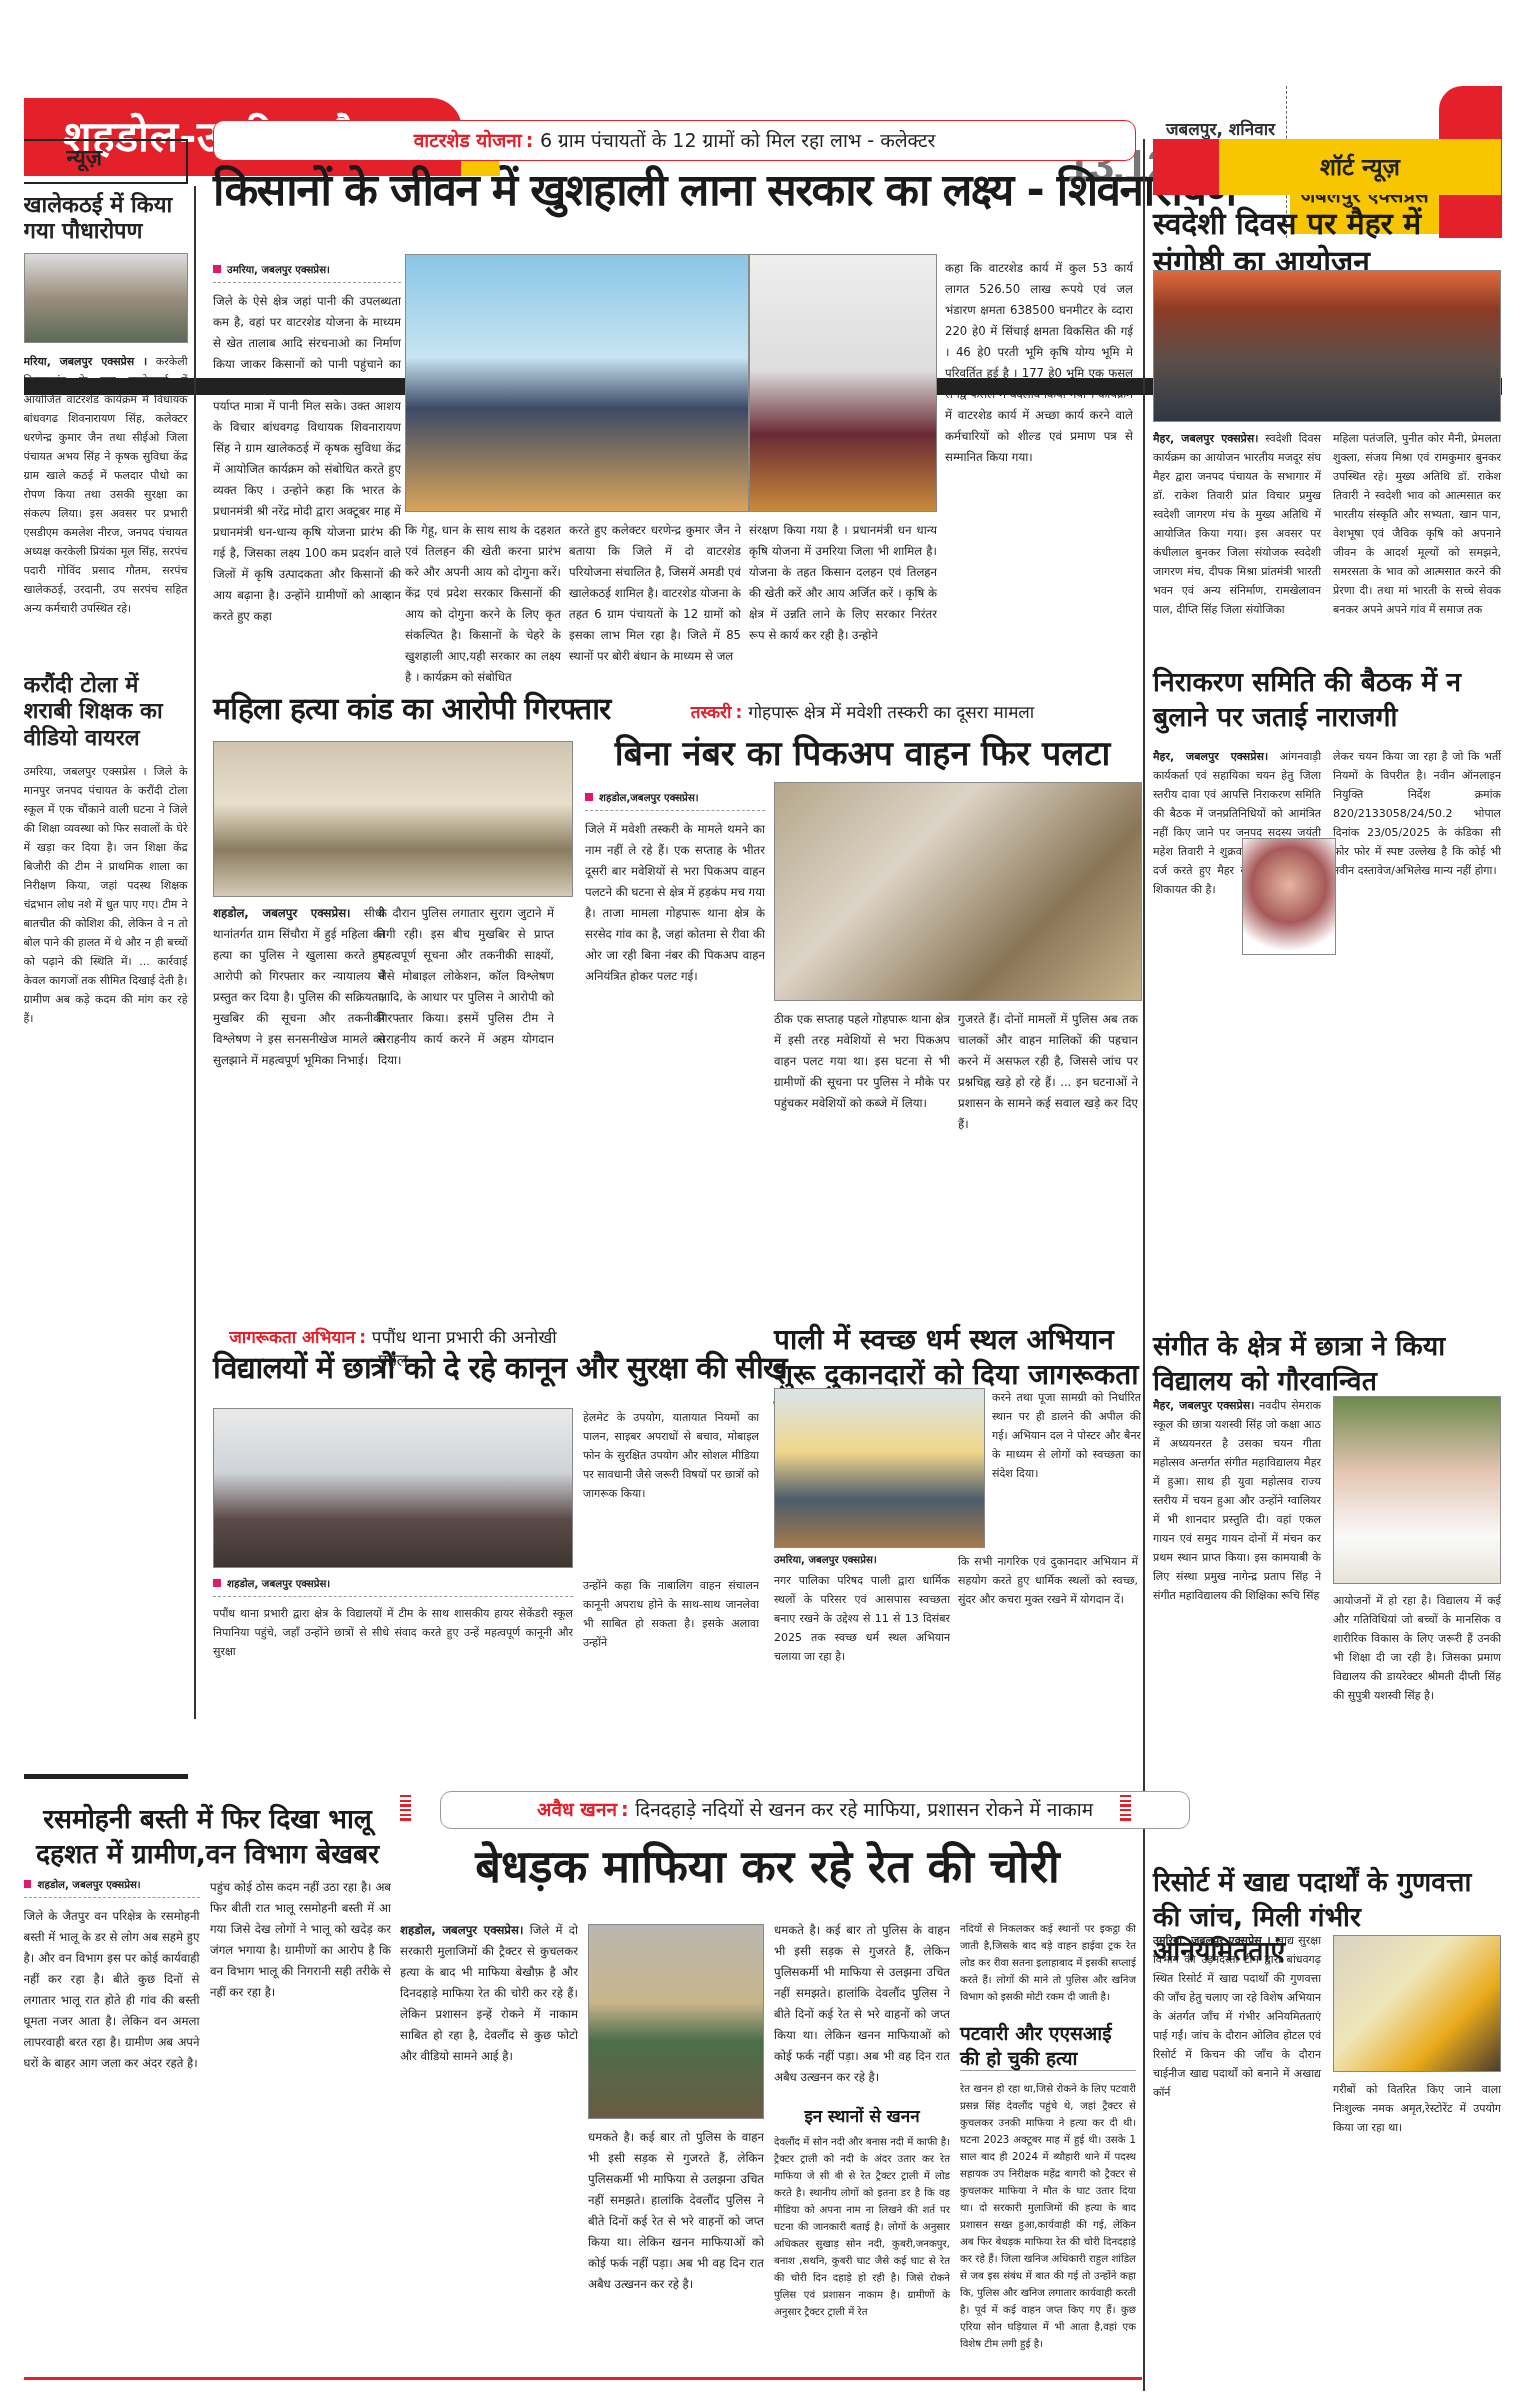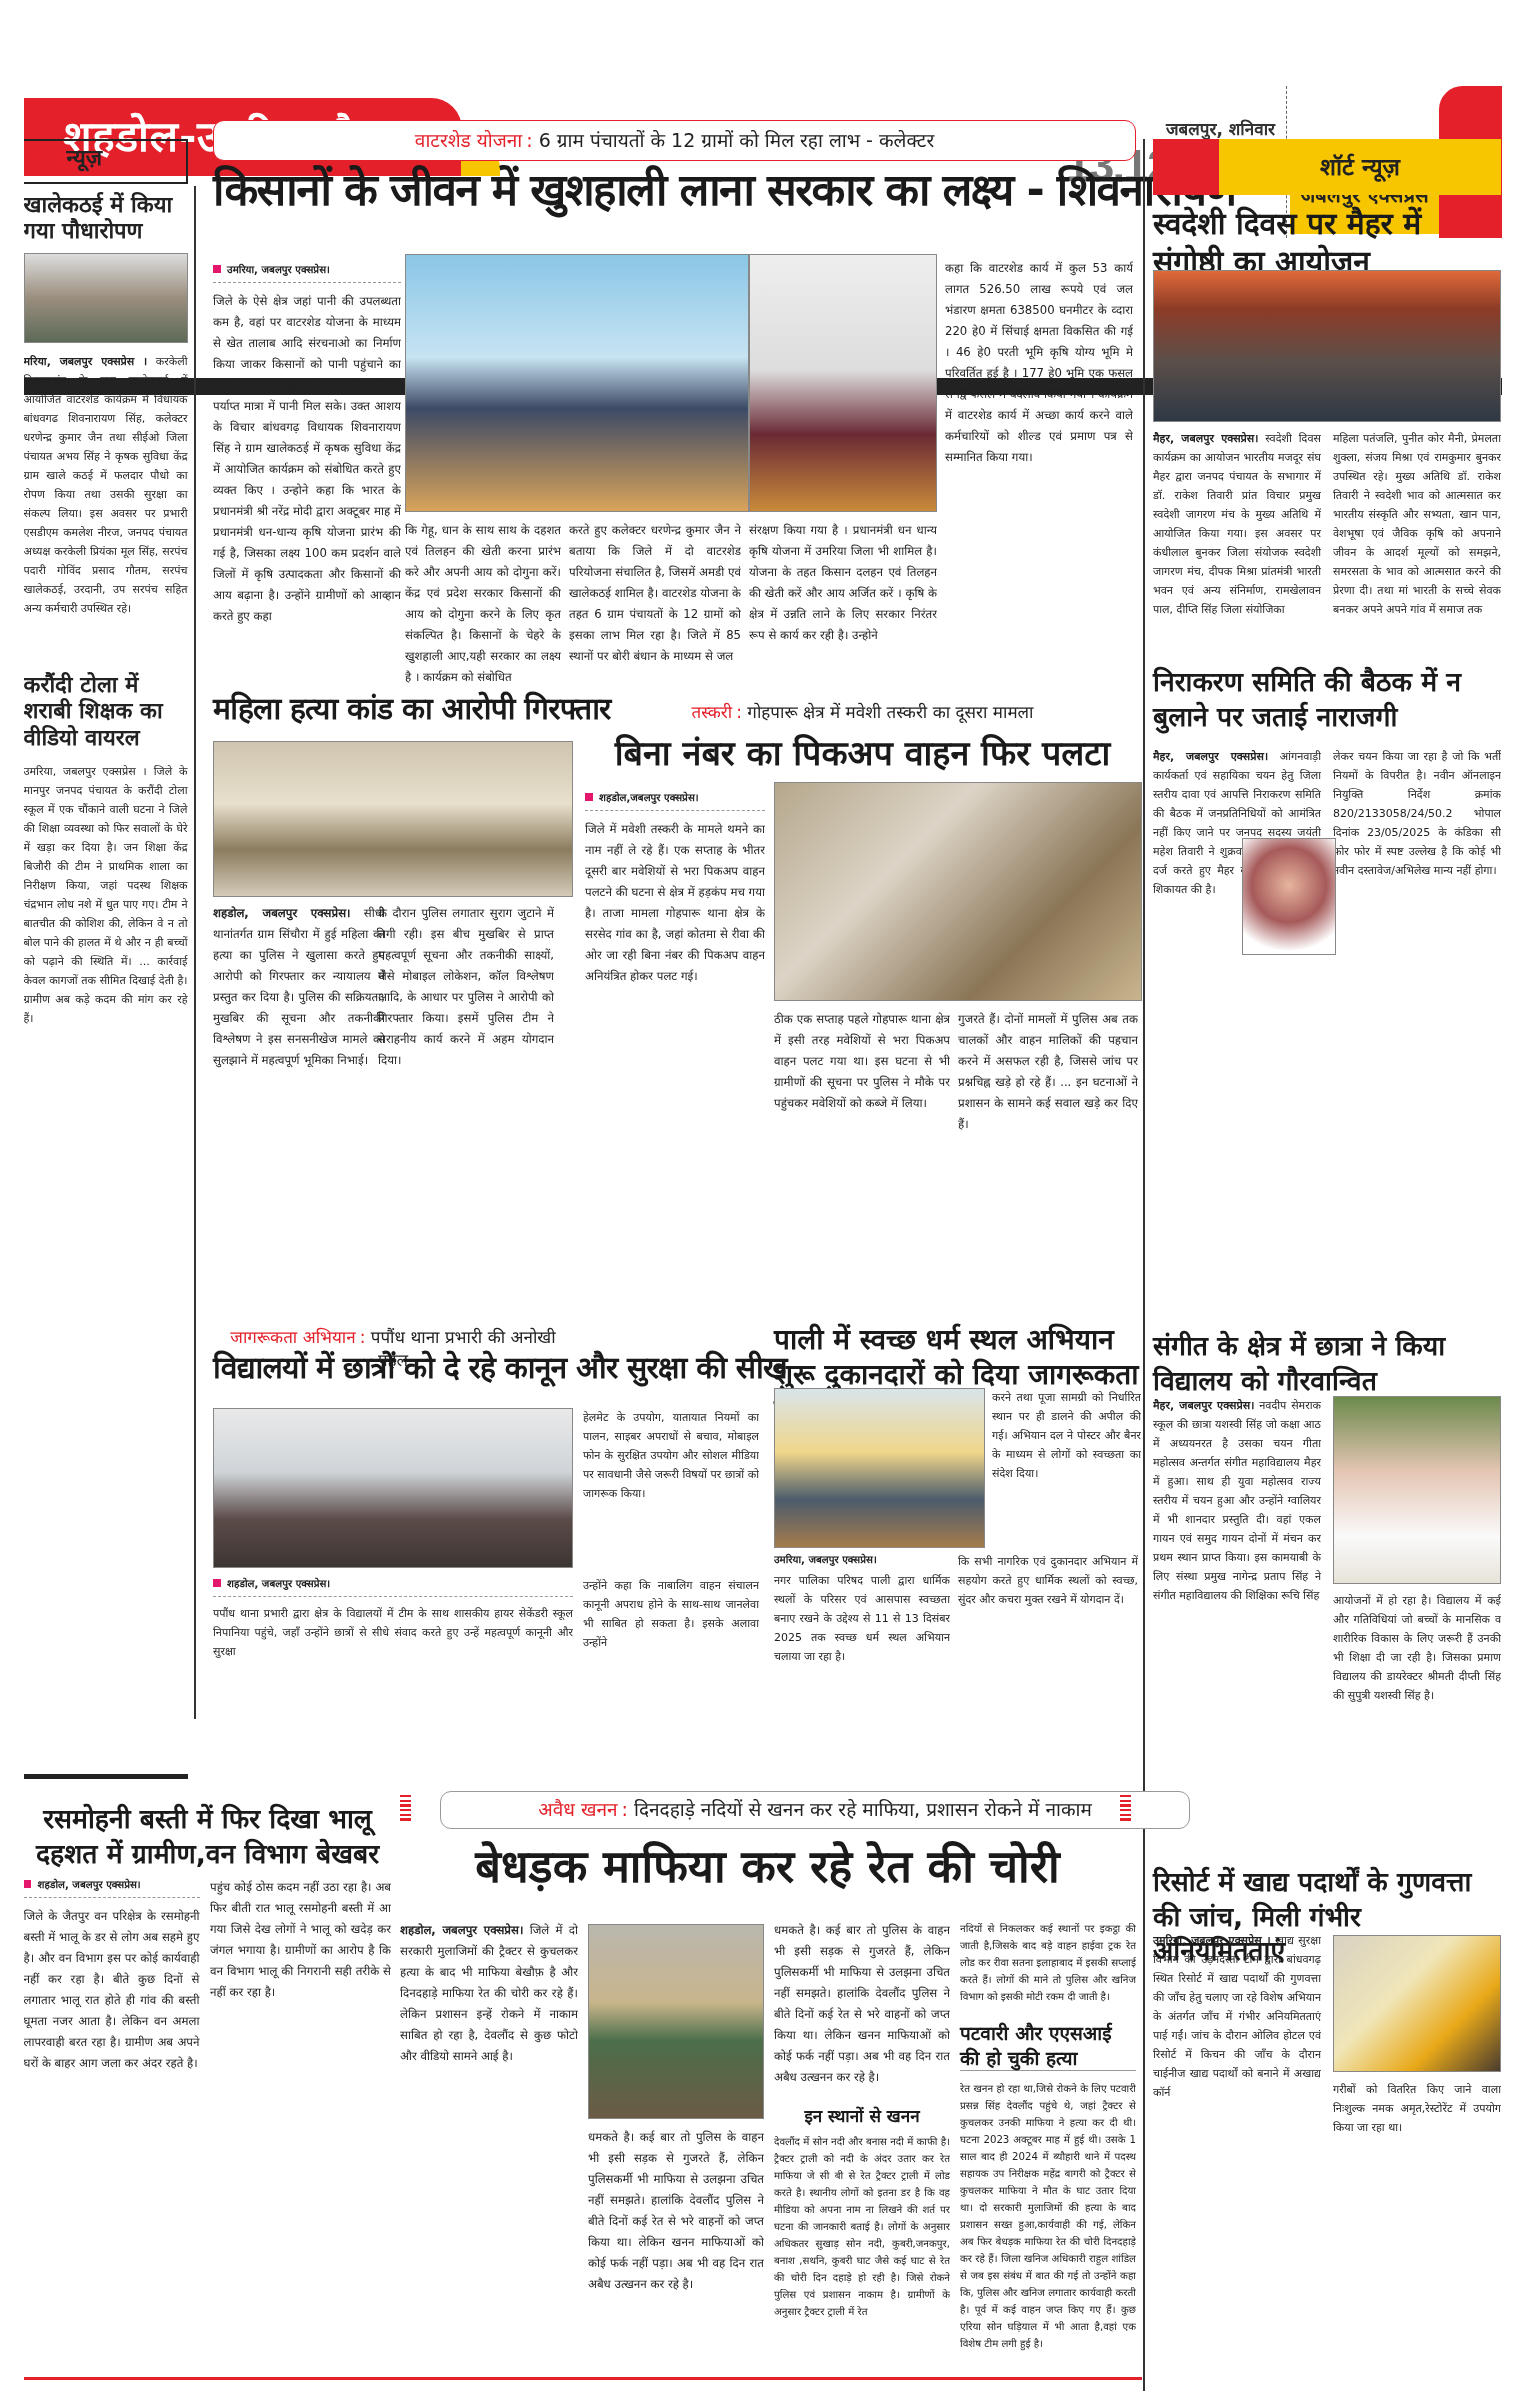--- a/index.html
+++ b/index.html
@@ -9,21 +9,21 @@
 .masthead-tab{position:absolute;left:461px;top:152px;width:39px;height:23.5px;background:#f7c600;border-radius:0 15.6px 0 0}
 .masthead-title{position:absolute;left:63px;top:106px;font-size:42px;font-weight:bold;color:#fff;letter-spacing:0.8px}
 .dateline{position:absolute;left:1017px;top:117px;text-align:right;width:258px}
 .dateline .day{font-size:17px;font-weight:bold;color:#333}
 .dateline .date{font-size:45px;color:#777;font-weight:bold;font-family:"Liberation Sans",sans-serif;letter-spacing:-1.6px}
 .paper-badge{position:absolute;left:1290px;top:156px;width:149px;height:78px;background:#f7c600}
 .paper-badge span{display:block;text-align:center;line-height:78px;font-size:20.3px;font-weight:bold;color:#222}
 .page-num{position:absolute;left:1439px;top:86px;width:63px;height:152px;background:#e4202a;border-radius:23.5px 0 0 0;color:#fff;font-size:45px;font-weight:bold;text-align:center;line-height:172px;font-family:"Liberation Sans",sans-serif}
 .vsep{position:absolute;width:1.6px;background:#333}
 .kicker-box{position:absolute;border:1.6px solid #e4202a;border-radius:11px;background:#fff}
-.kicker-red{color:#e4202a;font-weight:normal}
+.kicker-red{color:#e4202a;font-weight:bold}
 .kicker-text{font-size:19px;color:#222}
 .hl{position:absolute;font-weight:bold;color:#1a1a1a;line-height:1.1}
 .byline{font-size:10.2px;font-weight:bold;color:#222}
 .body{font-size:11.7px;line-height:21px;color:#222;text-align:justify}
 .sq{display:inline-block;width:7.8px;height:7.8px;background:#e5176d;margin-right:6.3px}
 .photo{position:absolute;background:linear-gradient(135deg,#9aa9b6,#d7c7a7 60%,#b08e6e);border:0.8px solid #888}
 .dash{border-bottom:0.8px dashed #999}
 .red-rule{position:absolute;height:3.1px;background:#e4202a}
 .col{position:absolute;overflow:hidden}
 .short-news-hdr{position:absolute;left:1153px;top:139px;width:380px;height:56px;border-radius:0 23.5px 0 0;overflow:hidden}

